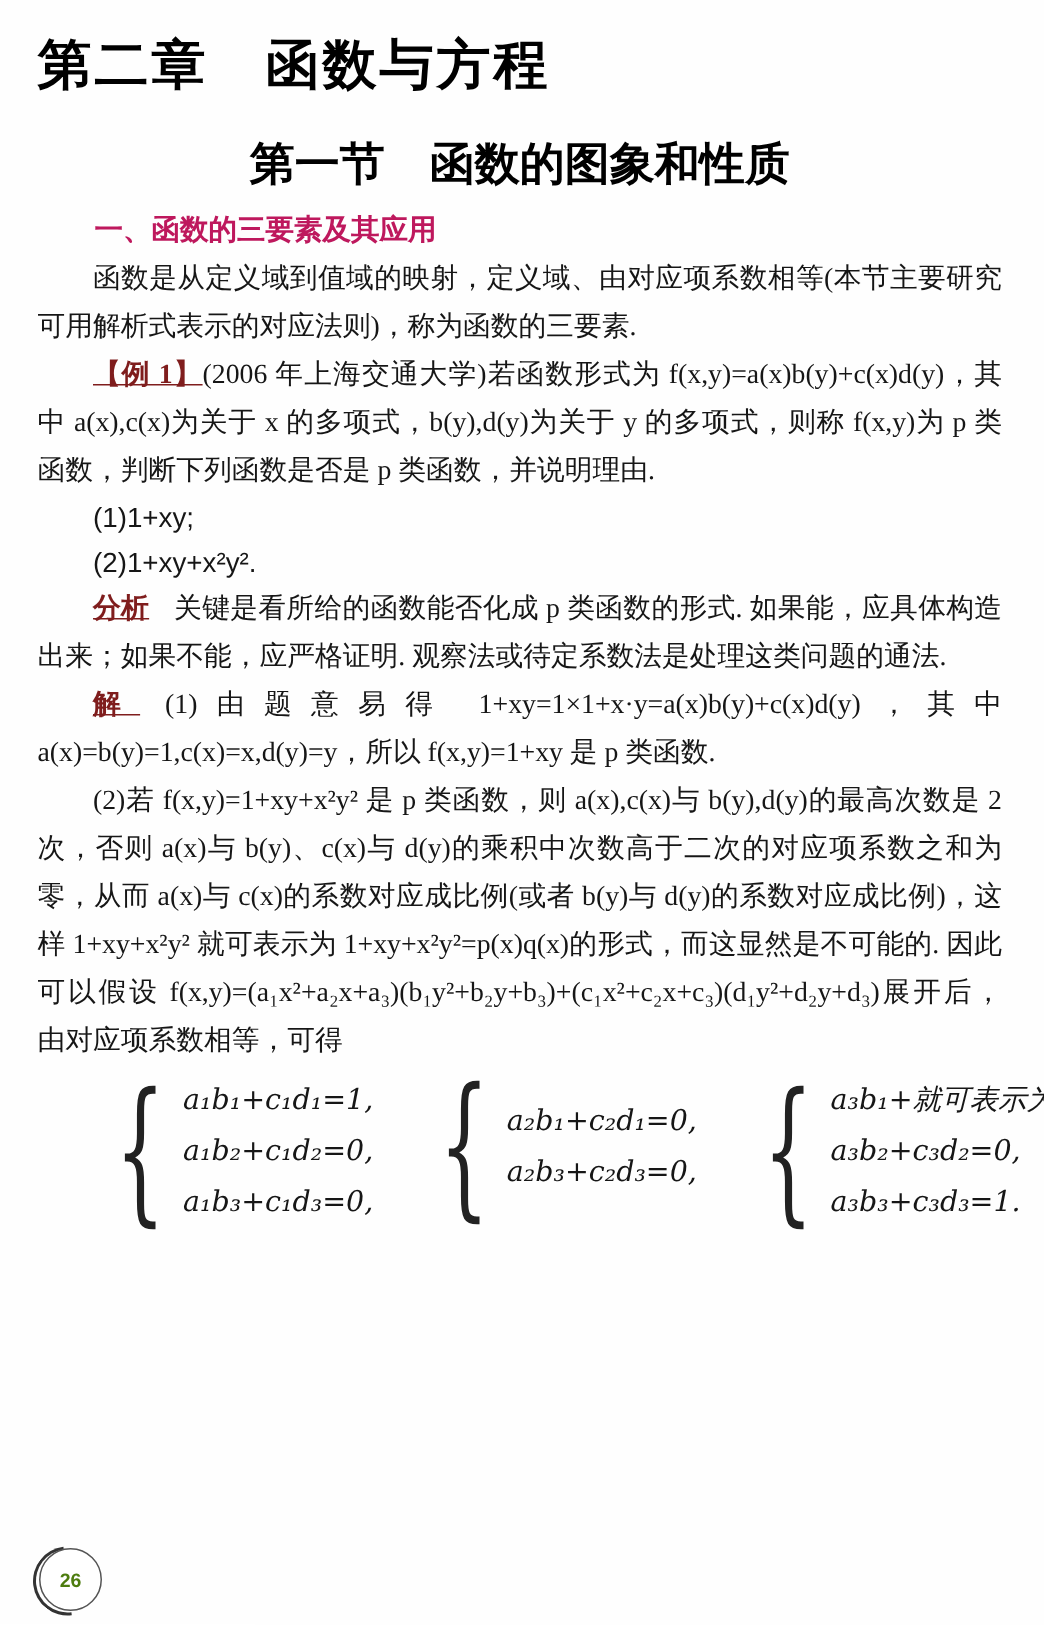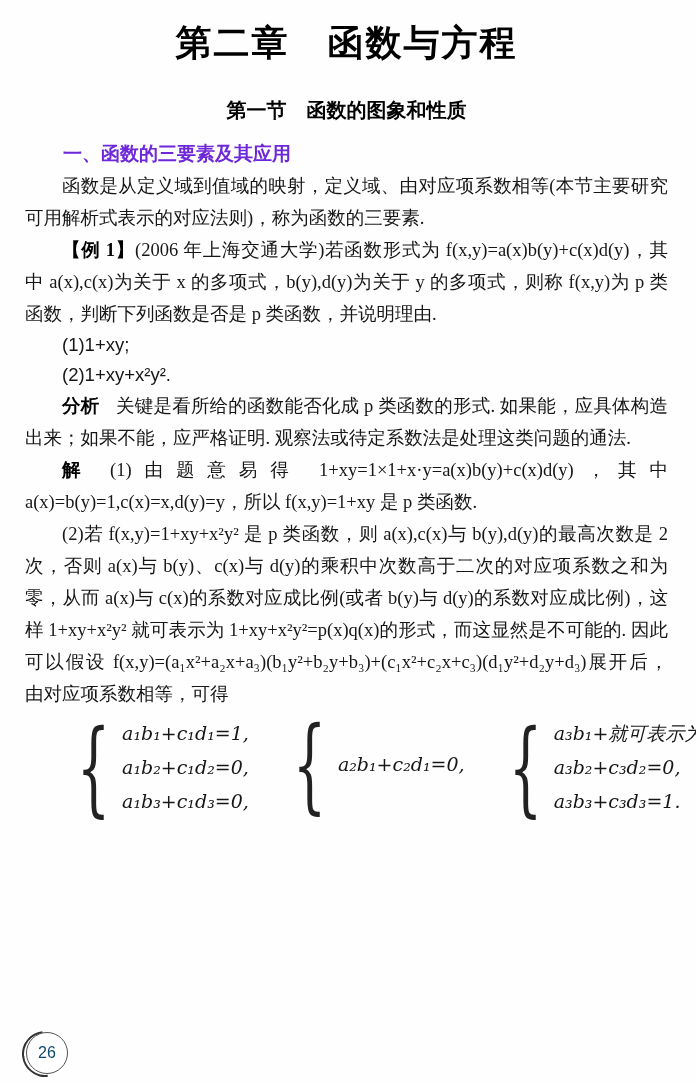--- a/index.html
+++ b/index.html
@@ -13,64 +13,65 @@
     height: 1083px;
     background: #fefefe;
     overflow: hidden;
     box-sizing: border-box;
     padding: 20px 28px 0 25px;
     color: #161616;
     font-family: "Liberation Serif", "DejaVu Serif", serif;
   }
   .chapter-title {
     margin: 0 0 26px 0;
-    text-align: center;
+    text-align: left;
     font-size: 36px;
     line-height: 46px;
     font-weight: 700;
     letter-spacing: 2px;
     color: #000;
   }
   .section-title {
     margin: 12px 0 10px 0;
     text-align: center;
-    font-size: 20px;
+    font-size: 30px;
     line-height: 36px;
     font-weight: 700;
     color: #000;
   }
   p.body {
     margin: 0;
     font-size: 18.5px;
     line-height: 32px;
     text-align: justify;
     text-justify: inter-ideograph;
   }
   .indent { text-indent: 2em; }
   .subheading {
     margin: 0;
     font-size: 19px;
     line-height: 32px;
     font-weight: 700;
     text-indent: 2em;
-    color: #6d28d9;
+    color: #be185d;
   }
   .example-para { margin-top: 8px; }
   p.item {
     margin: 0;
     font-size: 18.5px;
     line-height: 30px;
     text-indent: 2em;
   }
   .math, .item {
     font-family: Liberation Sans, sans-serif;
   }
   .label {
     font-weight: 700;
-    color: #000000;
+    color: #7f1d1d;
+    text-decoration: underline;
   }
   .label-gap { margin-right: 0.9em; }
   .equations {
     margin: 6px 0 0 38px;
     display: flex;
     flex-direction: row;
     align-items: flex-start;
     gap: 30px;
   }
   .system {
@@ -126,22 +127,23 @@
     border: 2.5px solid transparent;
     border-left-color: #333;
     border-bottom-color: #333;
     border-radius: 50%;
     box-sizing: border-box;
     transform: rotate(38deg);
   }
   .badge-num {
     position: relative;
     font-family: "Liberation Sans", "DejaVu Sans", sans-serif;
-    font-size: 16px;
-    color: #0c4a6e;
+    font-size: 13px;
+    color: #4d7c0f;
+    font-weight: bold;
   }
 </style>
 </head>
 <body>
 
 <div class="page">
 
   <h1 class="chapter-title">第二章　函数与方程</h1>
 
 
@@ -178,20 +180,21 @@
         <div class="eq-line">a₁b₁+c₁d₁=1,</div>
         <div class="eq-line">a₁b₂+c₁d₂=0,</div>
         <div class="eq-line">a₁b₃+c₁d₃=0,</div>
       </div>
     </div>
 
     <div class="system">
       <span class="brace">{</span>
       <div class="eq-col">
         <div class="eq-line">a₂b₁+c₂d₁=0,</div>
+        <div class="eq-line">a₂b₃+c₂d₃=0,</div>
       </div>
     </div>
 
     <div class="system">
       <span class="brace">{</span>
       <div class="eq-col">
         <div class="eq-line">a₃b₁+就可表示为=0,</div>
         <div class="eq-line">a₃b₂+c₃d₂=0,</div>
         <div class="eq-line">a₃b₃+c₃d₃=1.</div>
       </div>

